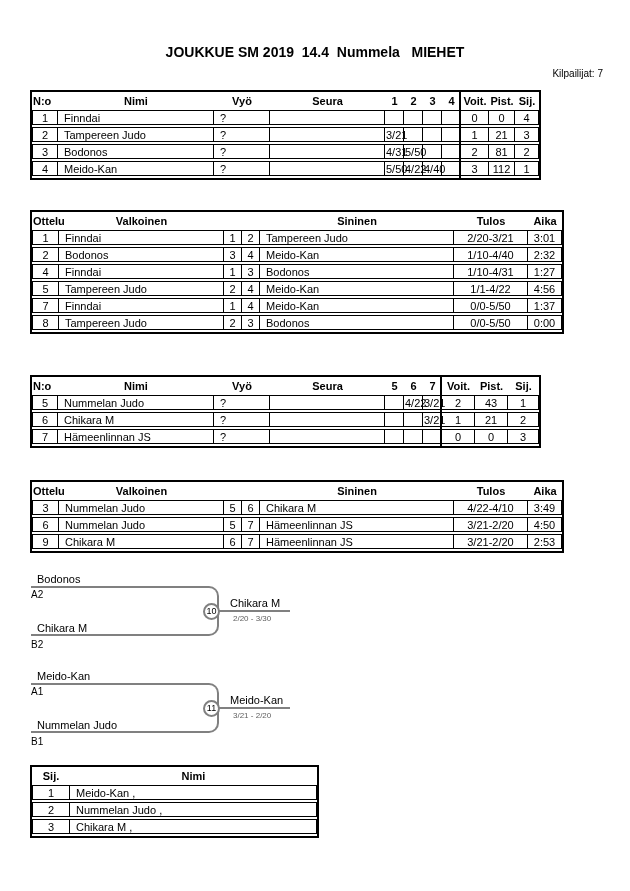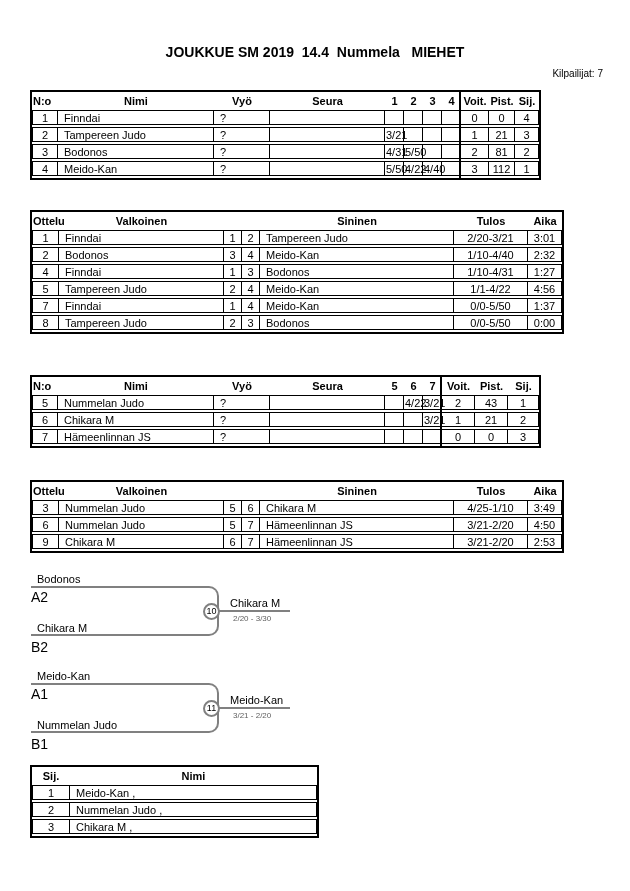--- a/index.html
+++ b/index.html
@@ -33,21 +33,21 @@
   .c-r1 span,.c-r2 span,.c-r3 span,.c-r4 span,.c-r5 span,.c-r6 span,.c-r7 span
        { position:relative; z-index:2; white-space:nowrap; }
   .vline { position:absolute; top:0; bottom:0; width:2px; background:#000; z-index:3; }
 
   .bracket { position:absolute; left:0; width:630px; height:78px; }
   .bk-c { position:absolute; left:31px; top:11px; width:188px; height:50px;
           border:2px solid #808080; border-left:none; border-radius:0 10px 10px 0; }
   .bk-name { position:absolute; font-size:11px; height:13px; line-height:13px; }
   .bk-top-name { left:37px; top:-2px; }
   .bk-bot-name { left:37px; top:47px; }
-  .bk-tag { position:absolute; left:31px; font-size:14px; }
+  .bk-tag { position:absolute; left:31px; font-size:10px; }
   .bk-top-tag { top:14px; }
   .bk-bot-tag { top:64px; }
   .bk-circle { position:absolute; left:203px; top:28px; width:17px; height:17px;
                border:2px solid #808080; border-radius:50%; background:#fff; z-index:2;
                font-size:9px; line-height:13px; text-align:center; }
   .bk-winline { position:absolute; left:219px; top:35px; width:71px; height:0;
                 border-top:2px solid #808080; }
   .bk-win-name { left:230px; top:22px; }
   .bk-score { position:absolute; left:233px; top:39px; font-size:8px; color:#606060; }
 </style>
@@ -325,21 +325,21 @@
           <th>Aika</th>
         </tr>
       </thead>
       <tbody>
           <tr>
             <td class="c-ottelu"><span>3</span></td>
             <td class="c-valkoinen"><span>Nummelan Judo</span></td>
             <td class="c-wno"><span>5</span></td>
             <td class="c-bno"><span>6</span></td>
             <td class="c-sininen"><span>Chikara M</span></td>
-            <td class="c-tulos"><span>4/25-1/10</span></td>
+            <td class="c-tulos"><span>4/22-4/10</span></td>
             <td class="c-aika"><span>3:49</span></td>
           </tr>
           <tr>
             <td class="c-ottelu"><span>6</span></td>
             <td class="c-valkoinen"><span>Nummelan Judo</span></td>
             <td class="c-wno"><span>5</span></td>
             <td class="c-bno"><span>7</span></td>
             <td class="c-sininen"><span>Hämeenlinnan JS</span></td>
             <td class="c-tulos"><span>3/21-2/20</span></td>
             <td class="c-aika"><span>4:50</span></td>

